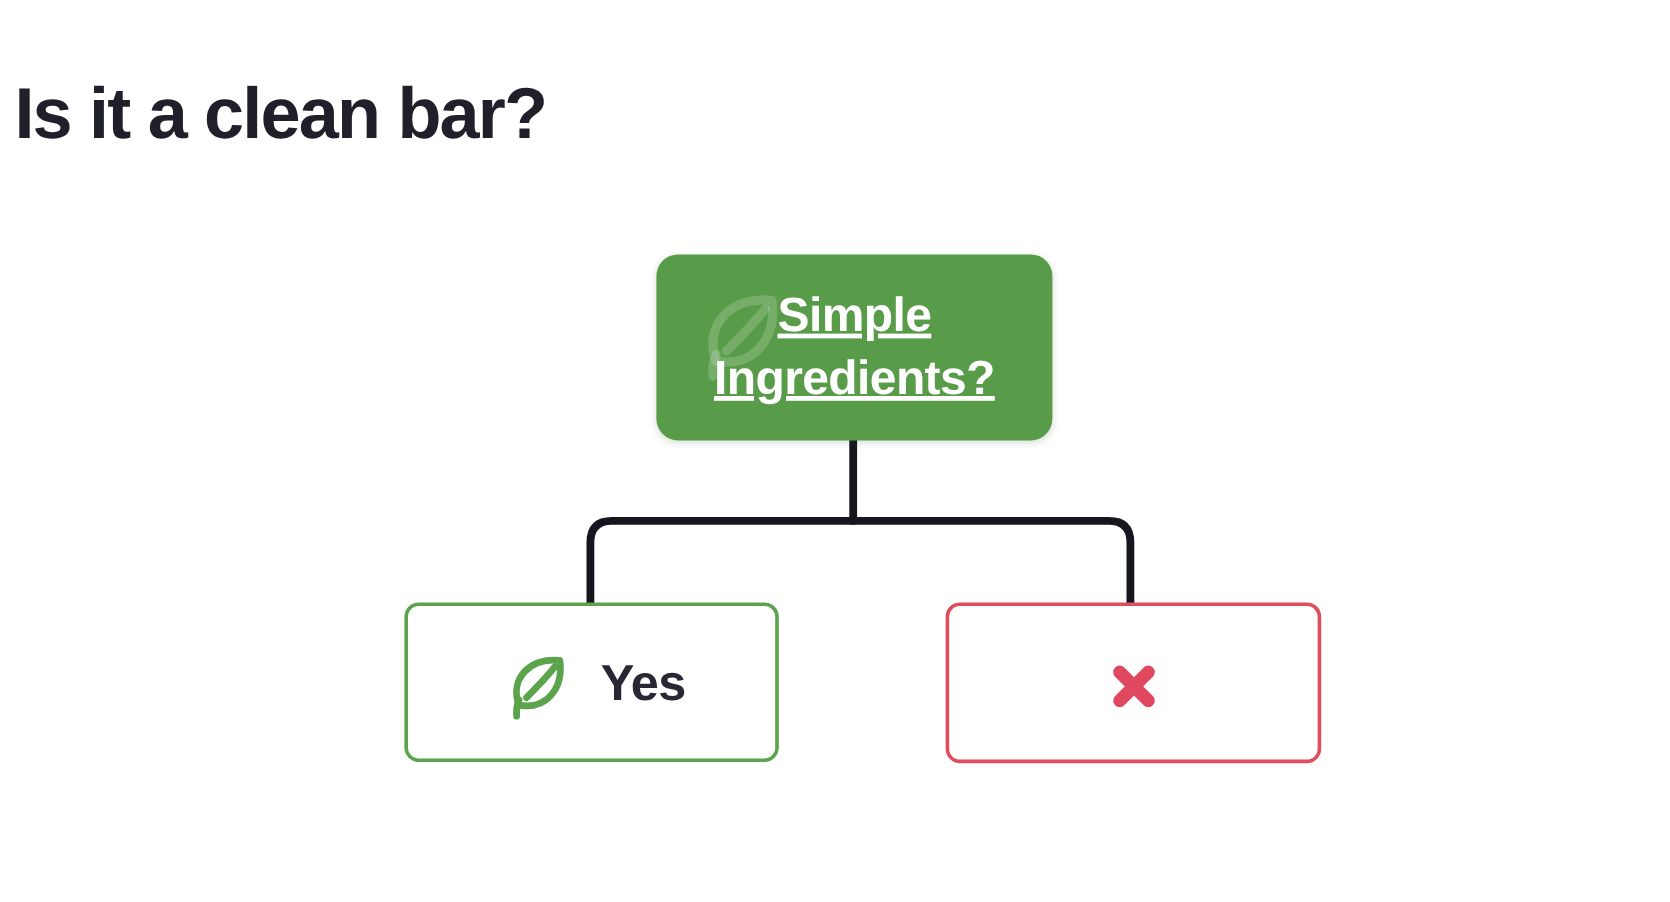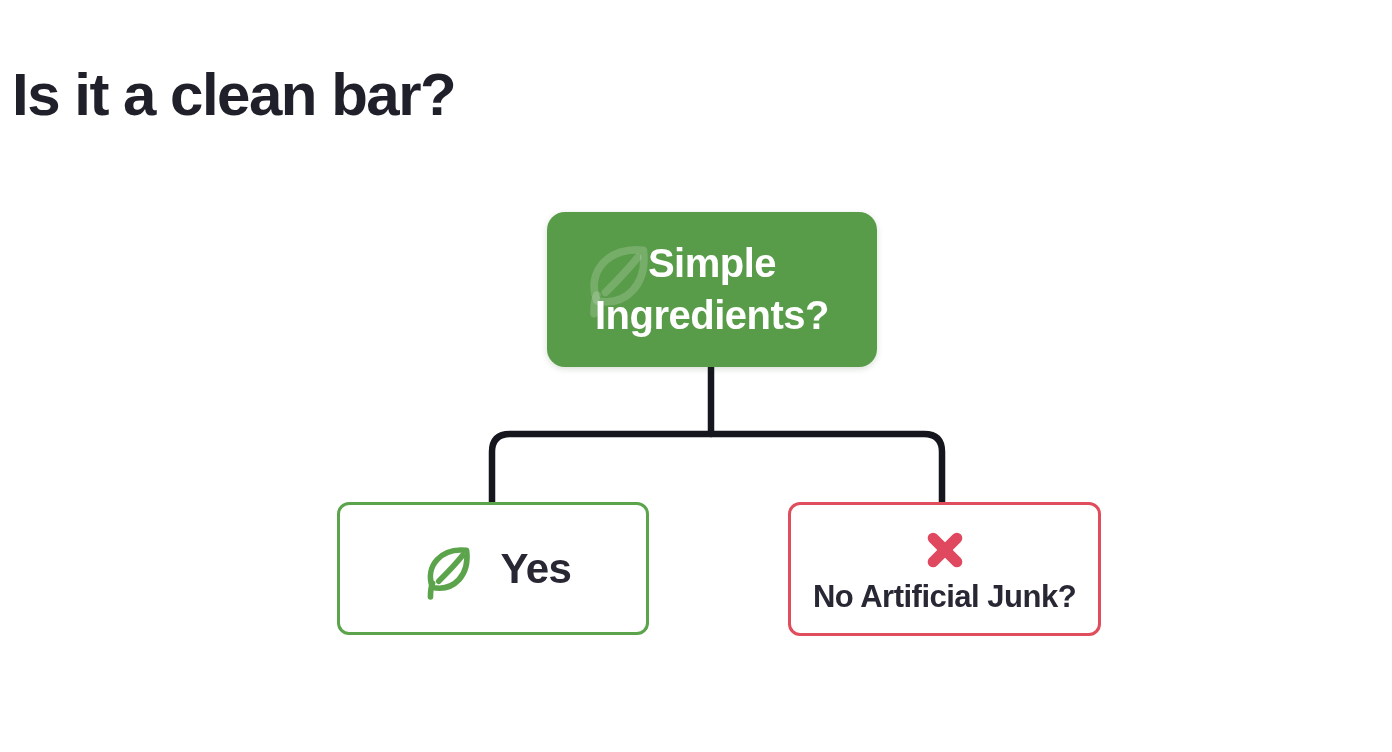--- a/index.html
+++ b/index.html
@@ -52,20 +52,21 @@
   .node-root .node-label {
     position: relative;
     z-index: 2;
     color: #ffffff;
     font-size: 40px;
     font-weight: 700;
     line-height: 1.28;
     text-align: center;
     padding: 0 30px;
     letter-spacing: -0.5px;
+    text-decoration: underline;
   }
   .watermark-leaf {
     position: absolute;
     left: 26px;
     top: 20px;
     width: 90px;
     height: 90px;
     color: rgba(255, 255, 255, 0.18);
     z-index: 1;
   }
@@ -161,16 +162,15 @@
     <svg class="leaf-icon">
       <use href="#sym-leaf"></use>
     </svg>
     <div class="node-label">Yes</div>
   </div>
 
   <div class="node node-no">
     <svg class="x-icon">
       <use href="#sym-x"></use>
     </svg>
-    <div class="node-label">No Artificial Junk?</div>
   </div>
 
 </div>
 
 </body></html>

